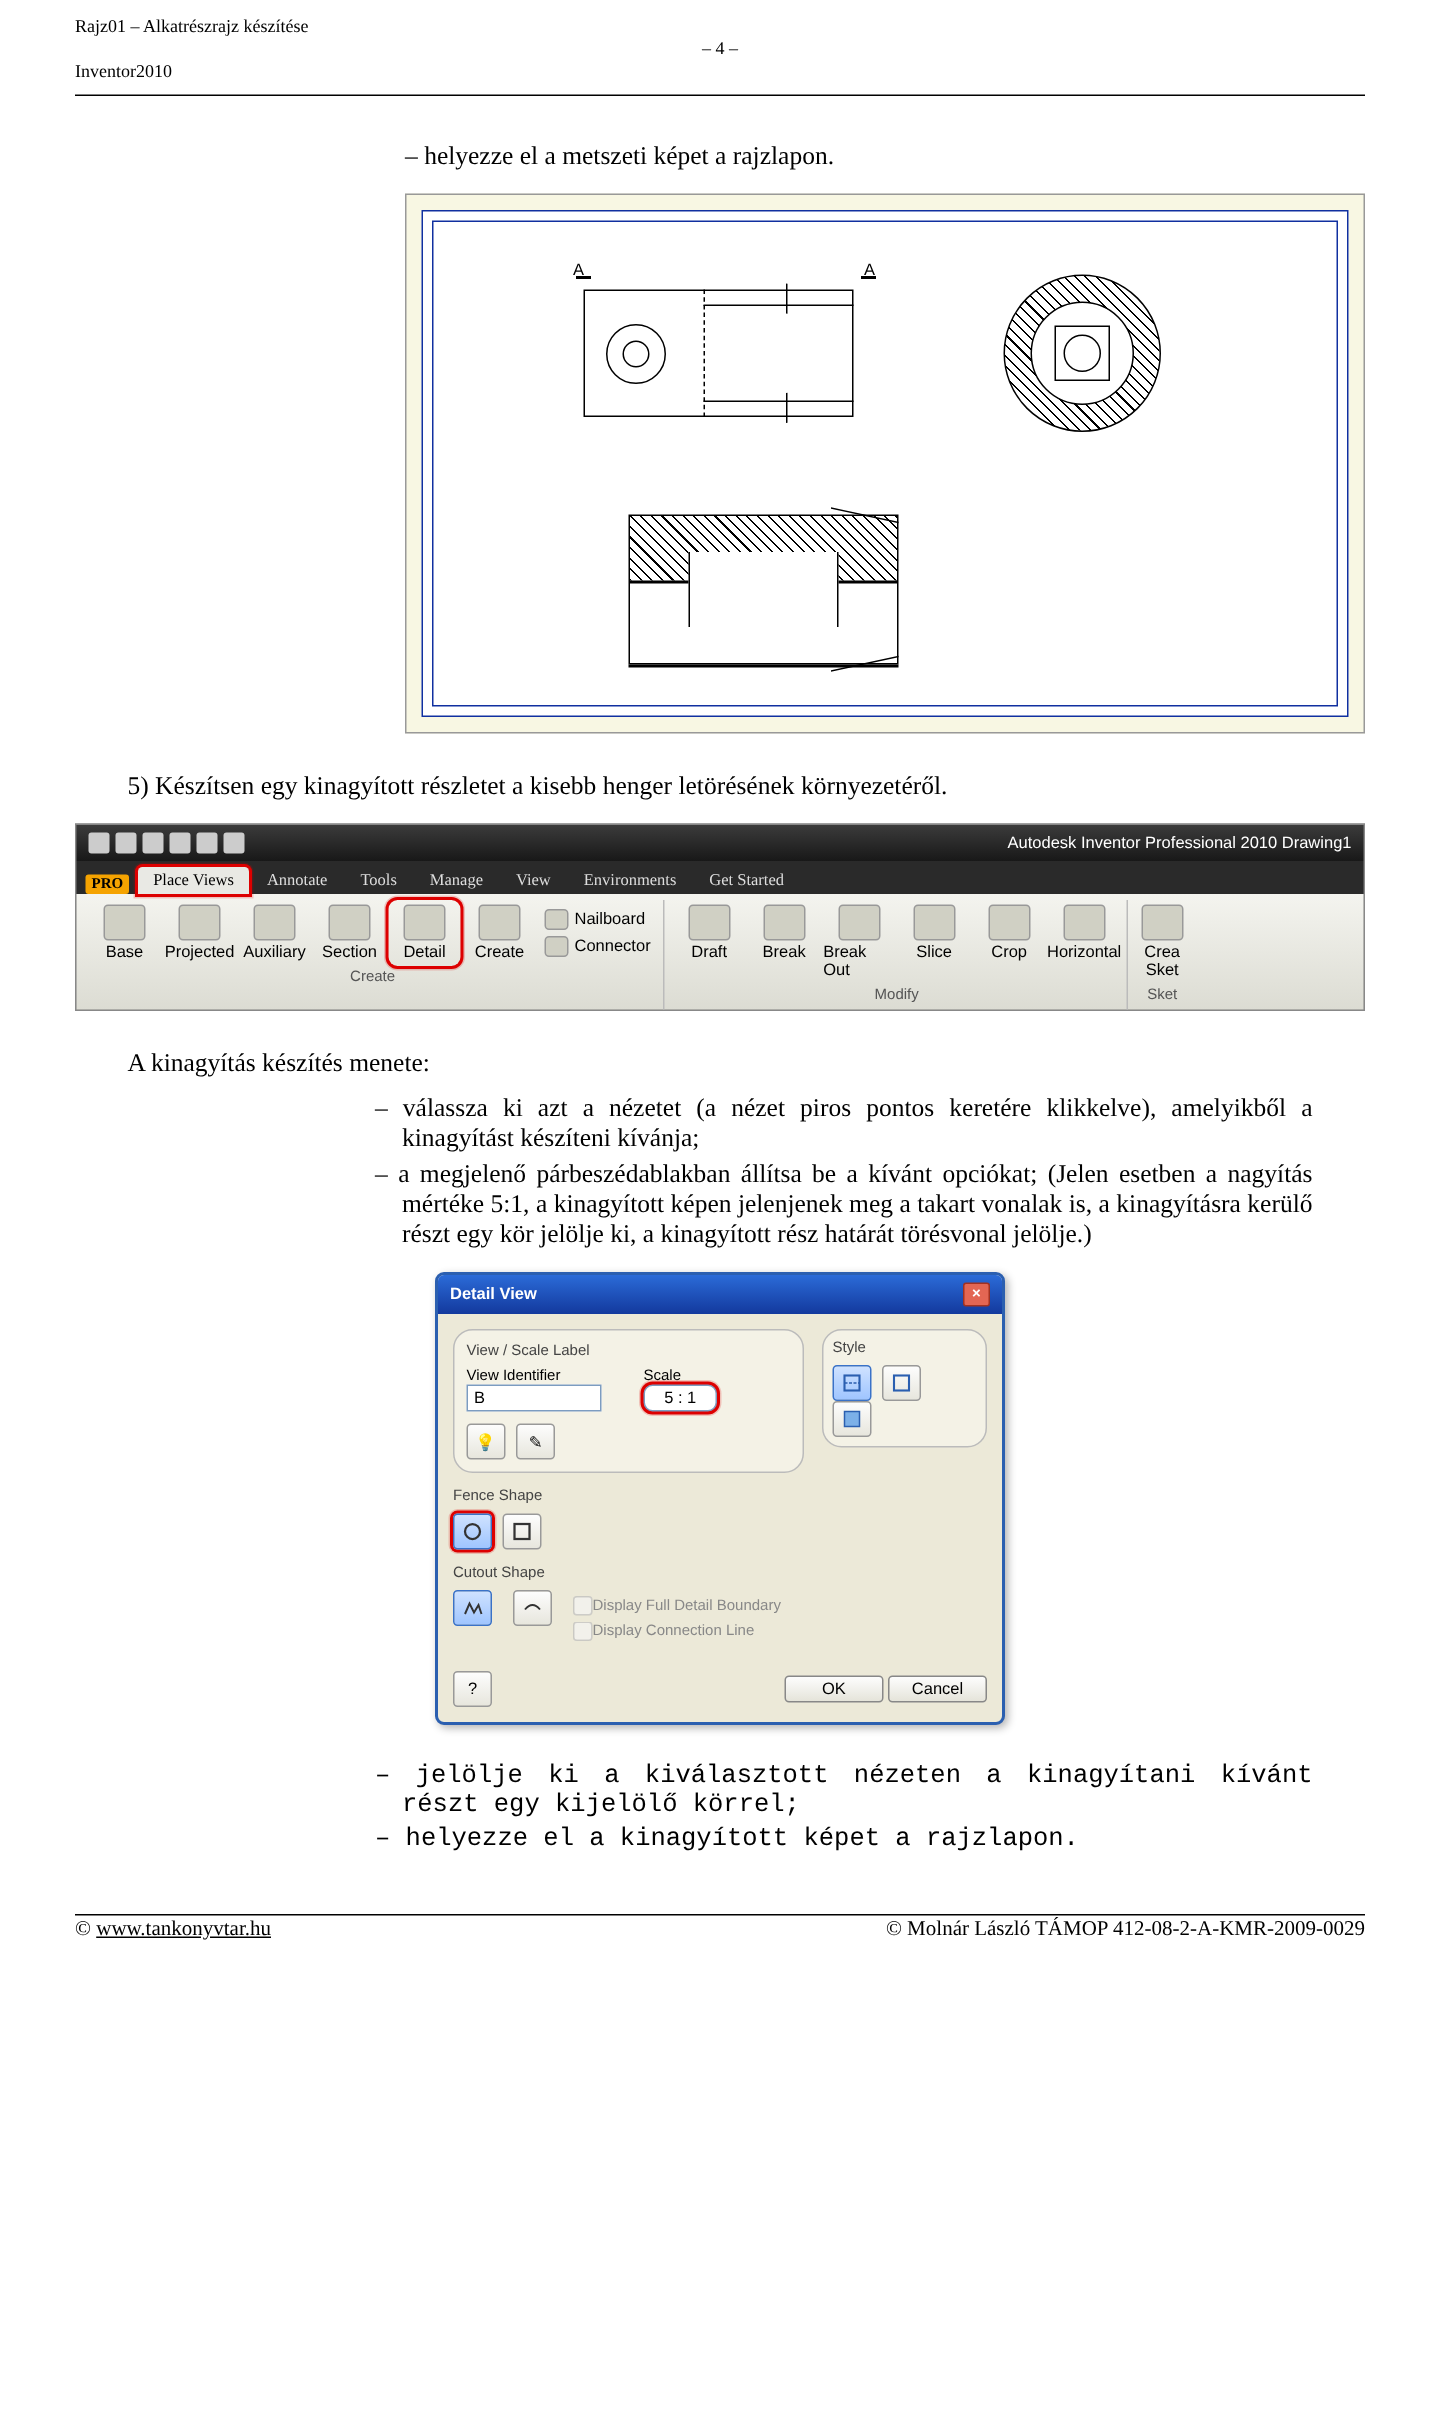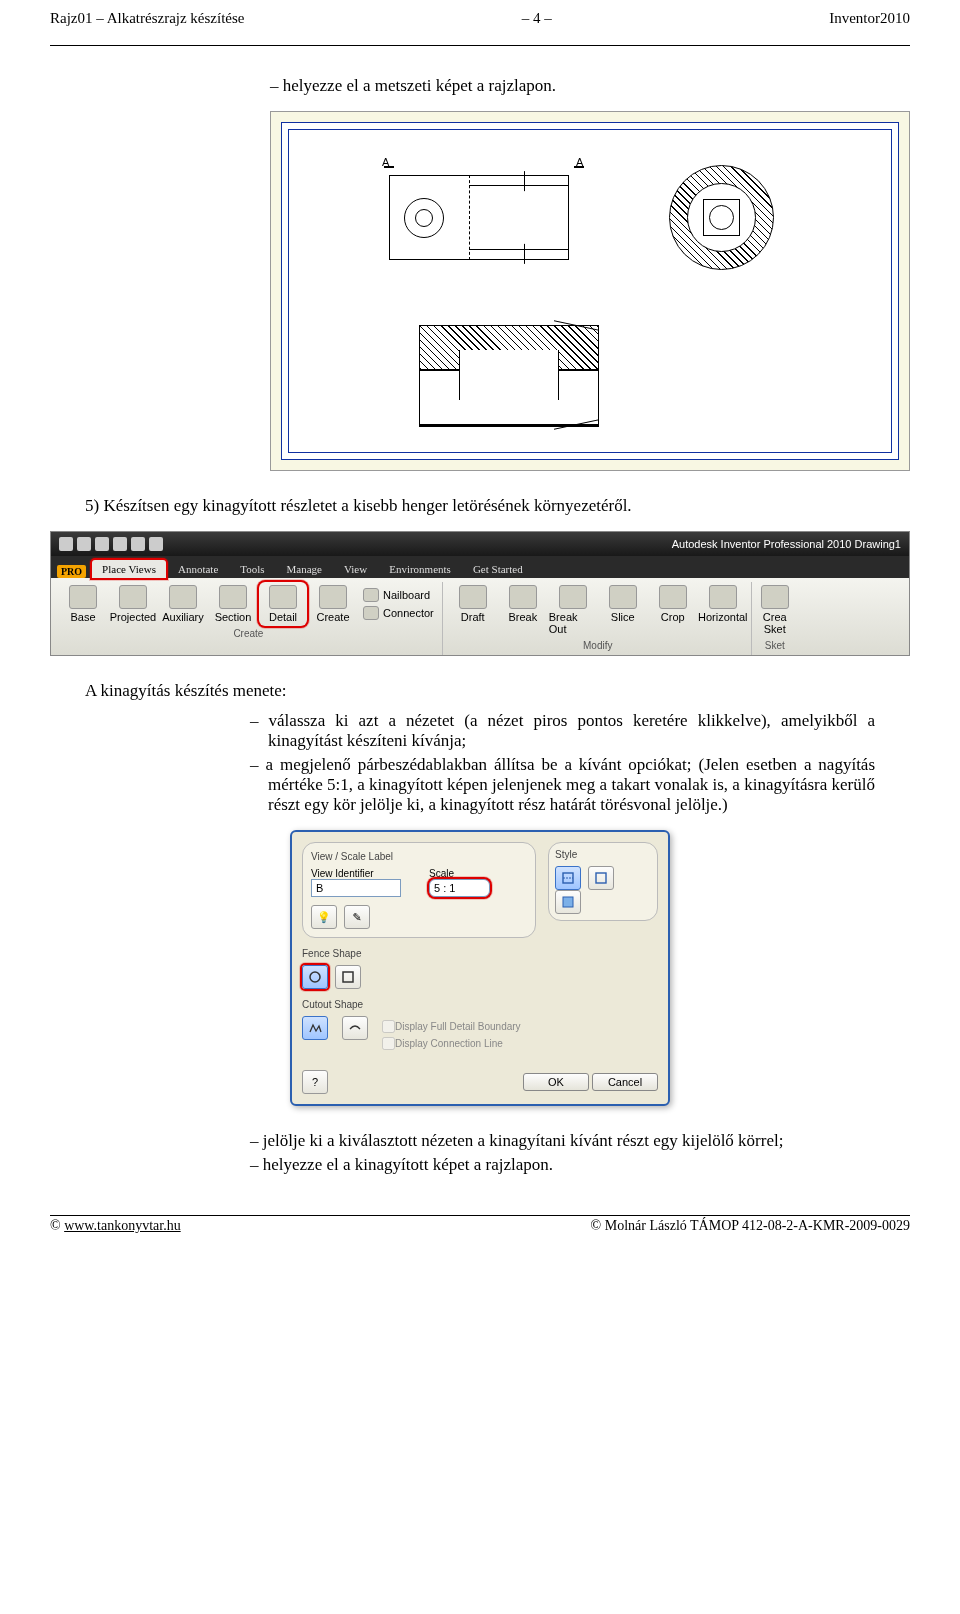--- a/index.html
+++ b/index.html
@@ -12,23 +12,24 @@
   }
   .page {
     width: 960px;
     margin: 0 auto;
     padding: 10px 50px 20px 50px;
     position: relative;
   }
   .header-row {
     display: flex;
     justify-content: space-between;
-    font-size: 15px;
+    font-size: 12px;
     border-bottom: 1px solid #000;
-    padding-bottom: 18px;
+    padding-bottom: 8px;
+    flex-direction: column;
   }
   .header-center {
     text-align: center;
   }
   .bullet-line {
     margin: 30px 0 15px 220px;
   }
   .bullet-line::before, .li-dash::before {
     content: "– ";
   }
@@ -253,20 +254,21 @@
   .chk input { margin: 0; }
 
   .foot-list {
     margin: 10px 35px 30px 200px;
     text-align: justify;
   }
   .foot-list .li-dash {
     text-indent: -18px;
     padding-left: 18px;
     margin-bottom: 4px;
+    font-family: Liberation Mono, monospace;
   }
 
   .footer-row {
     display: flex;
     justify-content: space-between;
     font-size: 14px;
     border-top: 1px solid #000;
     padding-top: 2px;
     margin-top: 40px;
   }
@@ -433,32 +435,38 @@
 
   <div class="body-para">
     <span>A kinagyítás készítés menete:</span>
   </div>
   <div class="body-list">
     <div class="li-dash">válassza ki azt a nézetet (a nézet piros pontos keretére klikkelve), amelyikből a kinagyítást készíteni kívánja;</div>
     <div class="li-dash">a megjelenő párbeszédablakban állítsa be a kívánt opciókat; (Jelen esetben a nagyítás mértéke 5:1, a kinagyított képen jelenjenek meg a takart vonalak is, a kinagyításra kerülő részt egy kör jelölje ki, a kinagyított rész határát törésvonal jelölje.)</div>
   </div>
 
   <div class="dlg">
+    <div class="dlg-title">
+      <span>Detail View</span>
+      <span class="dlg-close">
+        <span>×</span>
+      </span>
+    </div>
     <div class="dlg-body">
       <div class="dlg-left">
         <div class="grp">
           <div class="grp-title">View / Scale Label</div>
           <div style="display:flex; gap:28px; align-items:flex-end;">
             <div>
               <div style="font-size:10px;">View Identifier</div>
               <input type="text" style="width: 90px;" value="B">
             </div>
             <div>
               <div style="font-size:10px;">Scale</div>
-              <input type="text" class="circled" style="width: 61px;" value="5 : 1">
+              <input type="text" class="circled" style="width: 49px; text-align: center;" value="5 : 1">
             </div>
           </div>
           <div style="margin-top:8px;">
             <span class="iconbtn">
                 <span>💡</span>
               </span>
             <span class="iconbtn">
                 <span>✎</span>
               </span>
           </div>

